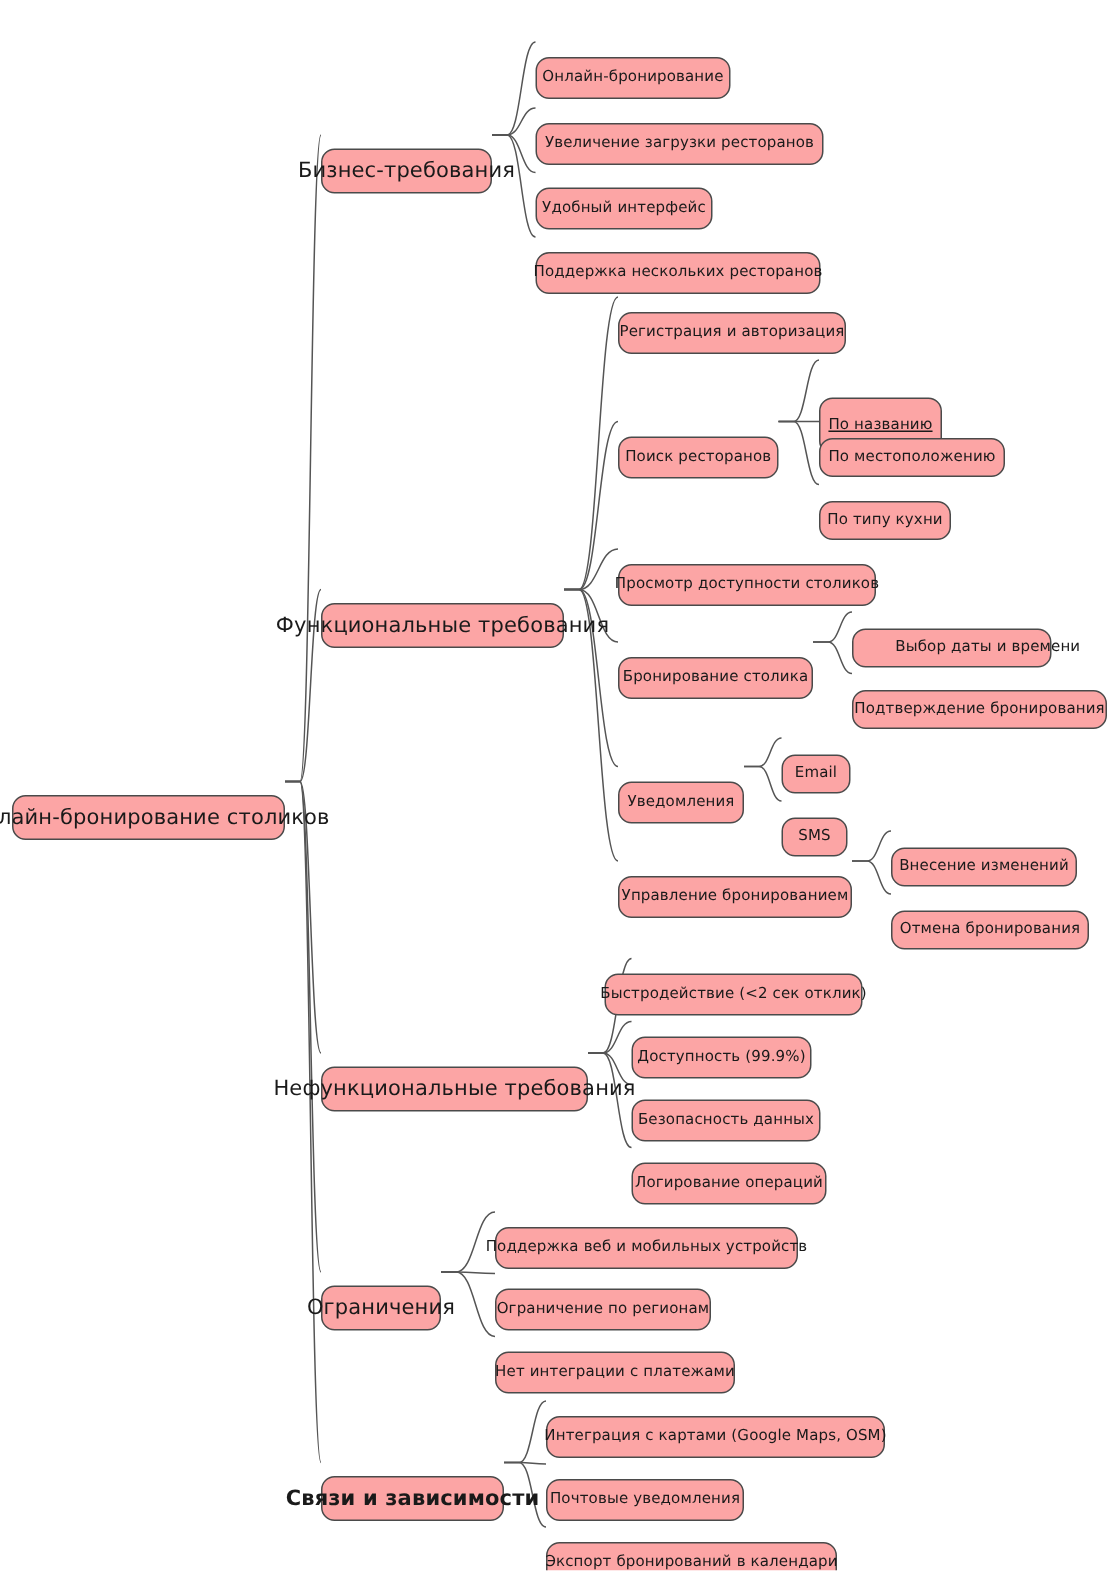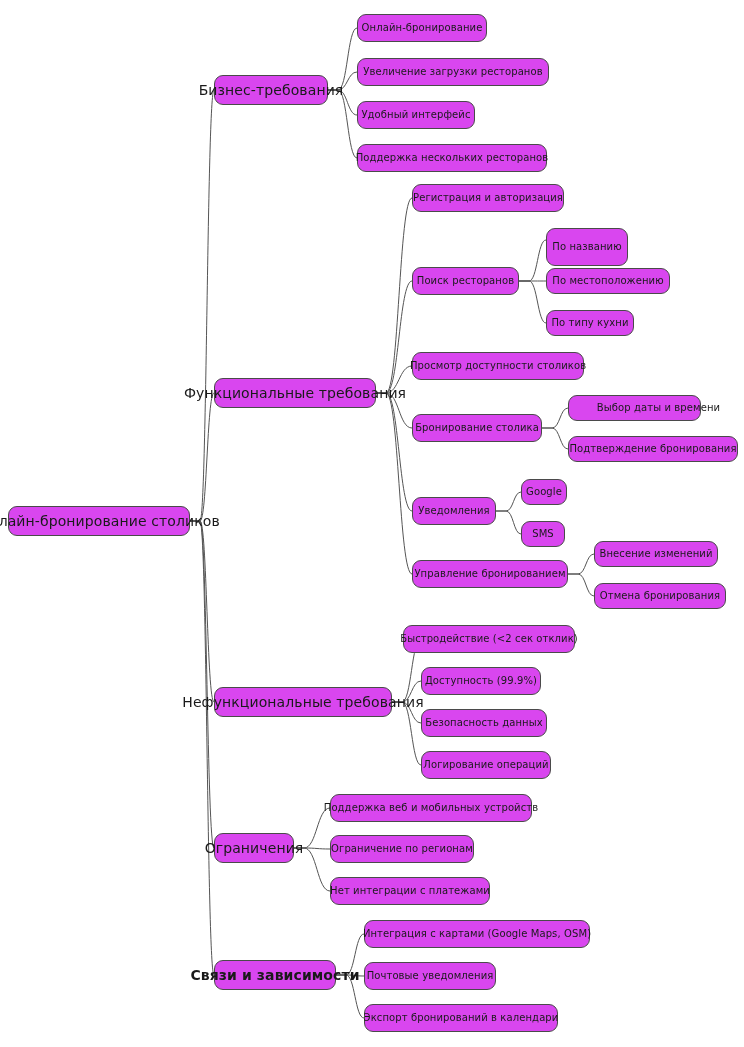--- a/index.html
+++ b/index.html
@@ -24,30 +24,31 @@
     pointer-events: none;
   }
   #connectors path {
     fill: none;
     stroke: #555555;
     stroke-width: 1;
   }
   .node {
     position: absolute;
     box-sizing: border-box;
-    background: #d946ef;
+    background: #fca5a5;
     border: 1px solid #4a4a4a;
     border-radius: 9px;
     color: #1a1a1a;
     display: flex;
     align-items: center;
     justify-content: center;
     white-space: nowrap;
     line-height: 1;
     letter-spacing: 0.1px;
+    margin-top: 24px;
   }
   .node.root {
     font-size: 14px;
   }
   .node.lvl1 {
     font-size: 14px;
   }
   .node.lvl2 {
     font-size: 10px;
   }
@@ -116,21 +117,21 @@
       </div>
       <div class="node lvl1" style="left: 214px; top: 378px; width: 162px; height: 30px;">
         <span>Функциональные требования</span>
       </div>
       <div class="node lvl2" style="left: 412px; top: 184px; width: 152px; height: 28px;">
         <span>Регистрация и авторизация</span>
       </div>
       <div class="node lvl2" style="left: 412px; top: 267px; width: 107px; height: 28px;">
         <span>Поиск ресторанов</span>
       </div>
-      <div class="node lvl3" style="left: 546px; top: 228px; width: 82px; height: 38px;">
+      <div class="node lvl3" style="left: 546px; top: 241px; width: 82px; height: 38px; text-decoration: underline;">
         <span>По названию</span>
       </div>
       <div class="node lvl3" style="left: 546px; top: 268px; width: 124px; height: 26px;">
         <span>По местоположению</span>
       </div>
       <div class="node lvl3" style="left: 546px; top: 310px; width: 88px; height: 26px;">
         <span>По типу кухни</span>
       </div>
       <div class="node lvl2" style="left: 412px; top: 352px; width: 172px; height: 28px;">
         <span>Просмотр доступности столиков</span>
@@ -141,21 +142,21 @@
       <div class="node lvl3" style="left: 568px; top: 395px; width: 133px; height: 26px; padding-left: 48px;">
         <span>Выбор даты и времени</span>
       </div>
       <div class="node lvl3" style="left: 568px; top: 436px; width: 170px; height: 26px;">
         <span>Подтверждение бронирования</span>
       </div>
       <div class="node lvl2" style="left: 412px; top: 497px; width: 84px; height: 28px;">
         <span>Уведомления</span>
       </div>
       <div class="node lvl3" style="left: 521px; top: 479px; width: 46px; height: 26px;">
-        <span>Google</span>
+        <span>Email</span>
       </div>
       <div class="node lvl3" style="left: 521px; top: 521px; width: 44px; height: 26px;">
         <span>SMS</span>
       </div>
       <div class="node lvl2" style="left: 412px; top: 560px; width: 156px; height: 28px;">
         <span>Управление бронированием</span>
       </div>
       <div class="node lvl3" style="left: 594px; top: 541px; width: 124px; height: 26px;">
         <span>Внесение изменений</span>
       </div>

